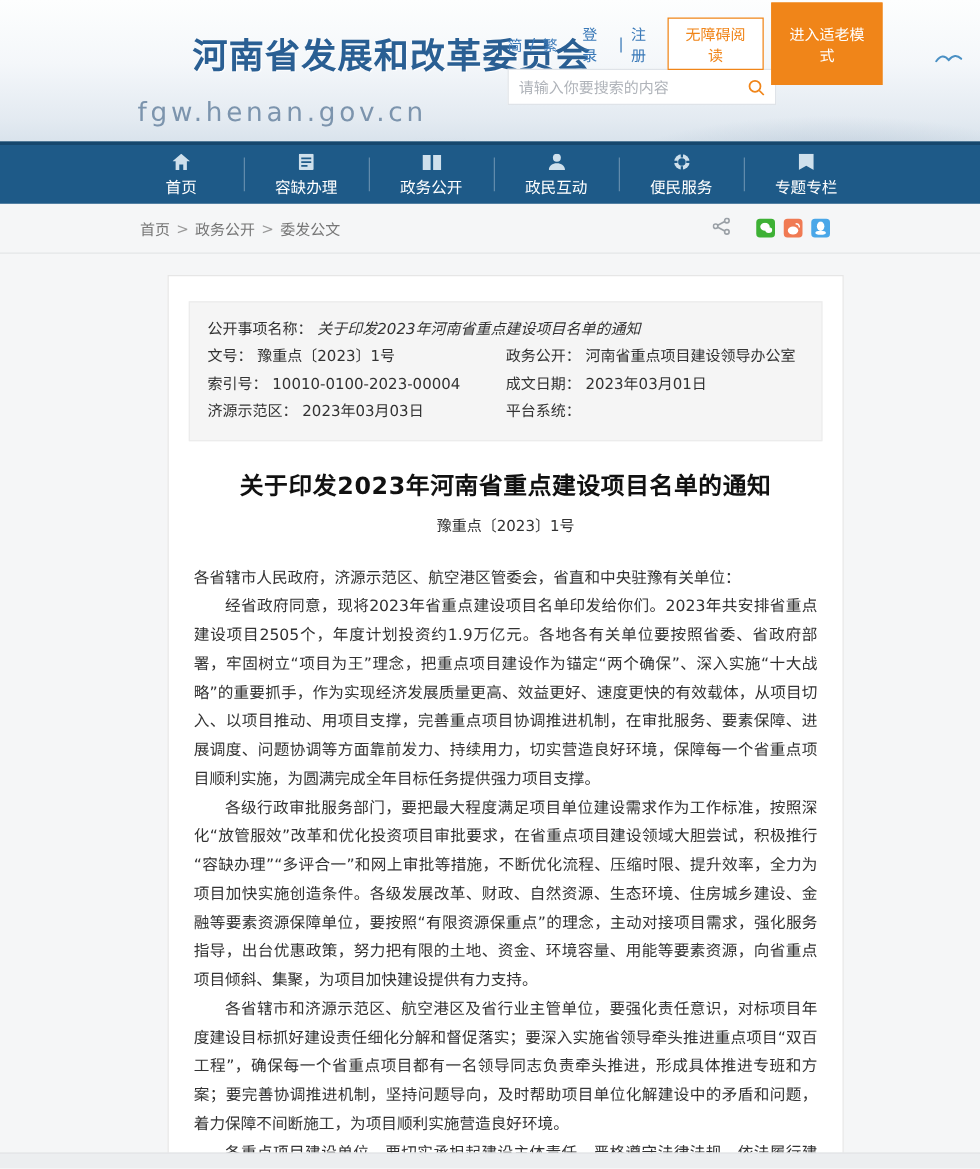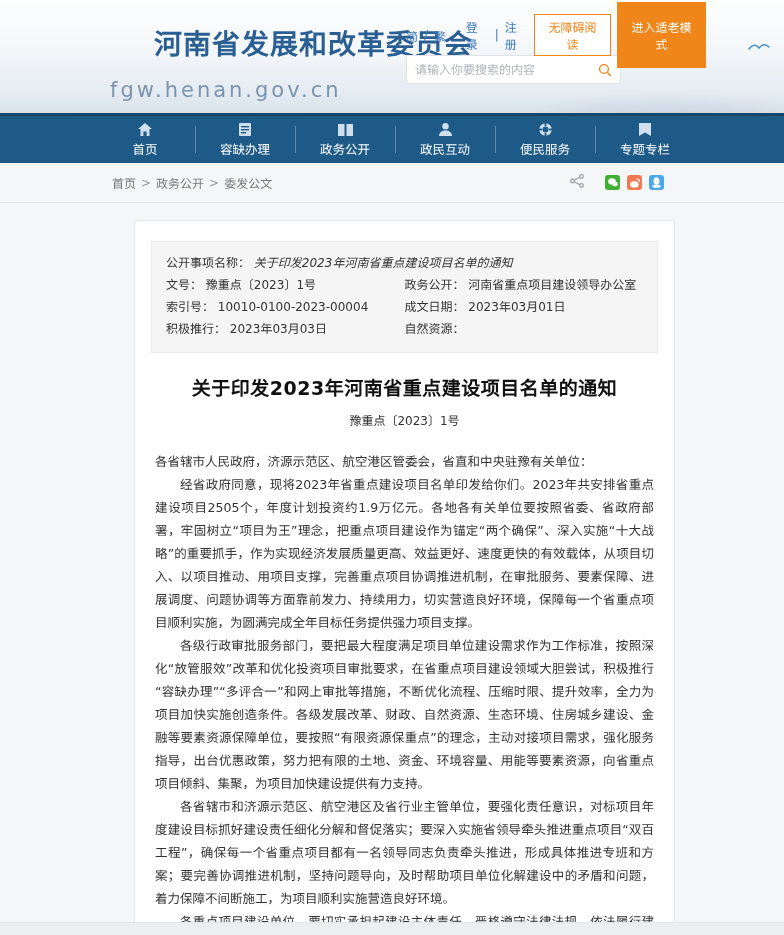--- a/index.html
+++ b/index.html
@@ -253,35 +253,35 @@
         <div class="meta-col">
           <div class="meta-line">
             <span class="meta-label">文号：</span>
             <span class="meta-val">豫重点〔2023〕1号</span>
           </div>
           <div class="meta-line">
             <span class="meta-label">索引号：</span>
             <span class="meta-val">10010-0100-2023-00004</span>
           </div>
           <div class="meta-line">
-            <span class="meta-label">积极推行：</span>
+            <span class="meta-label">济源示范区：</span>
             <span class="meta-val">2023年03月03日</span>
           </div>
         </div>
         <div class="meta-col">
           <div class="meta-line">
             <span class="meta-label">政务公开：</span>
             <span class="meta-val">河南省重点项目建设领导办公室</span>
           </div>
           <div class="meta-line">
             <span class="meta-label">成文日期：</span>
             <span class="meta-val">2023年03月01日</span>
           </div>
           <div class="meta-line">
-            <span class="meta-label">自然资源：</span>
+            <span class="meta-label">平台系统：</span>
             <span class="meta-val"></span>
           </div>
         </div>
       </div>
     </div>
 
     <h1 class="doc-title">关于印发2023年河南省重点建设项目名单的通知</h1>
     <div class="doc-subtitle">豫重点〔2023〕1号</div>
 
     <div class="doc-body">

